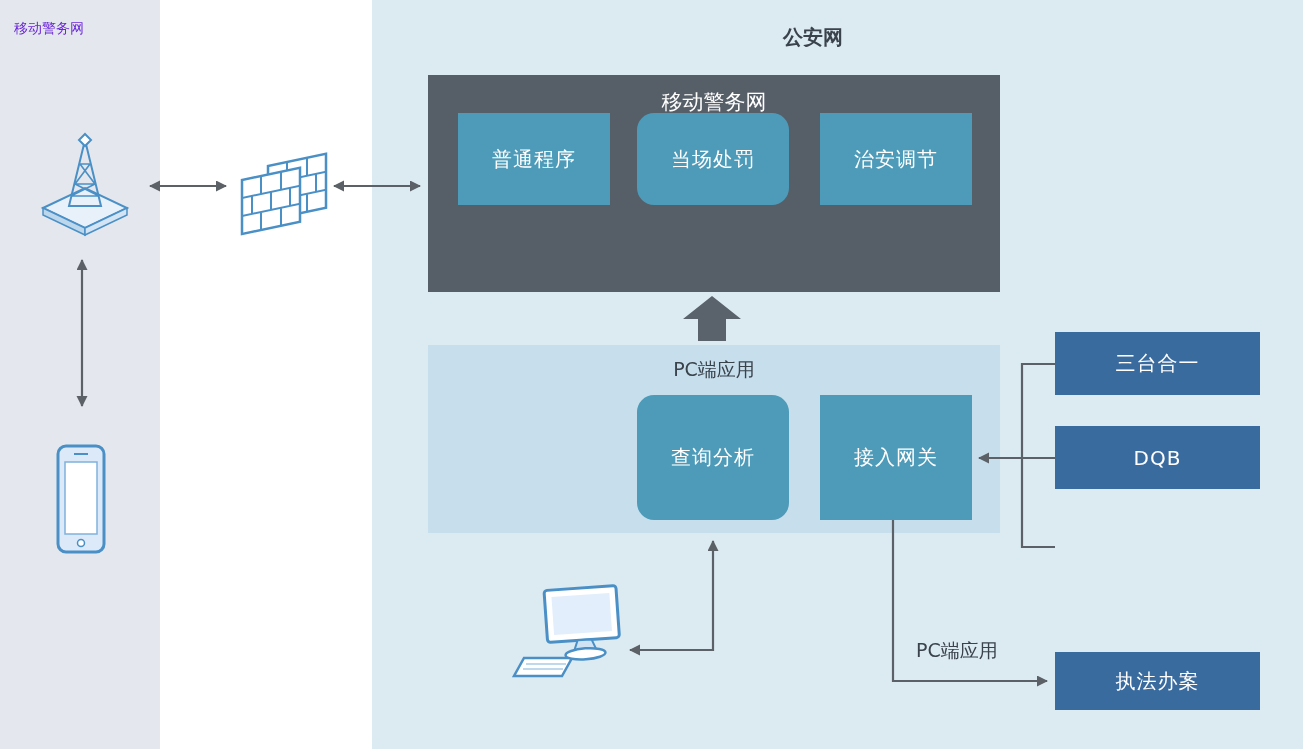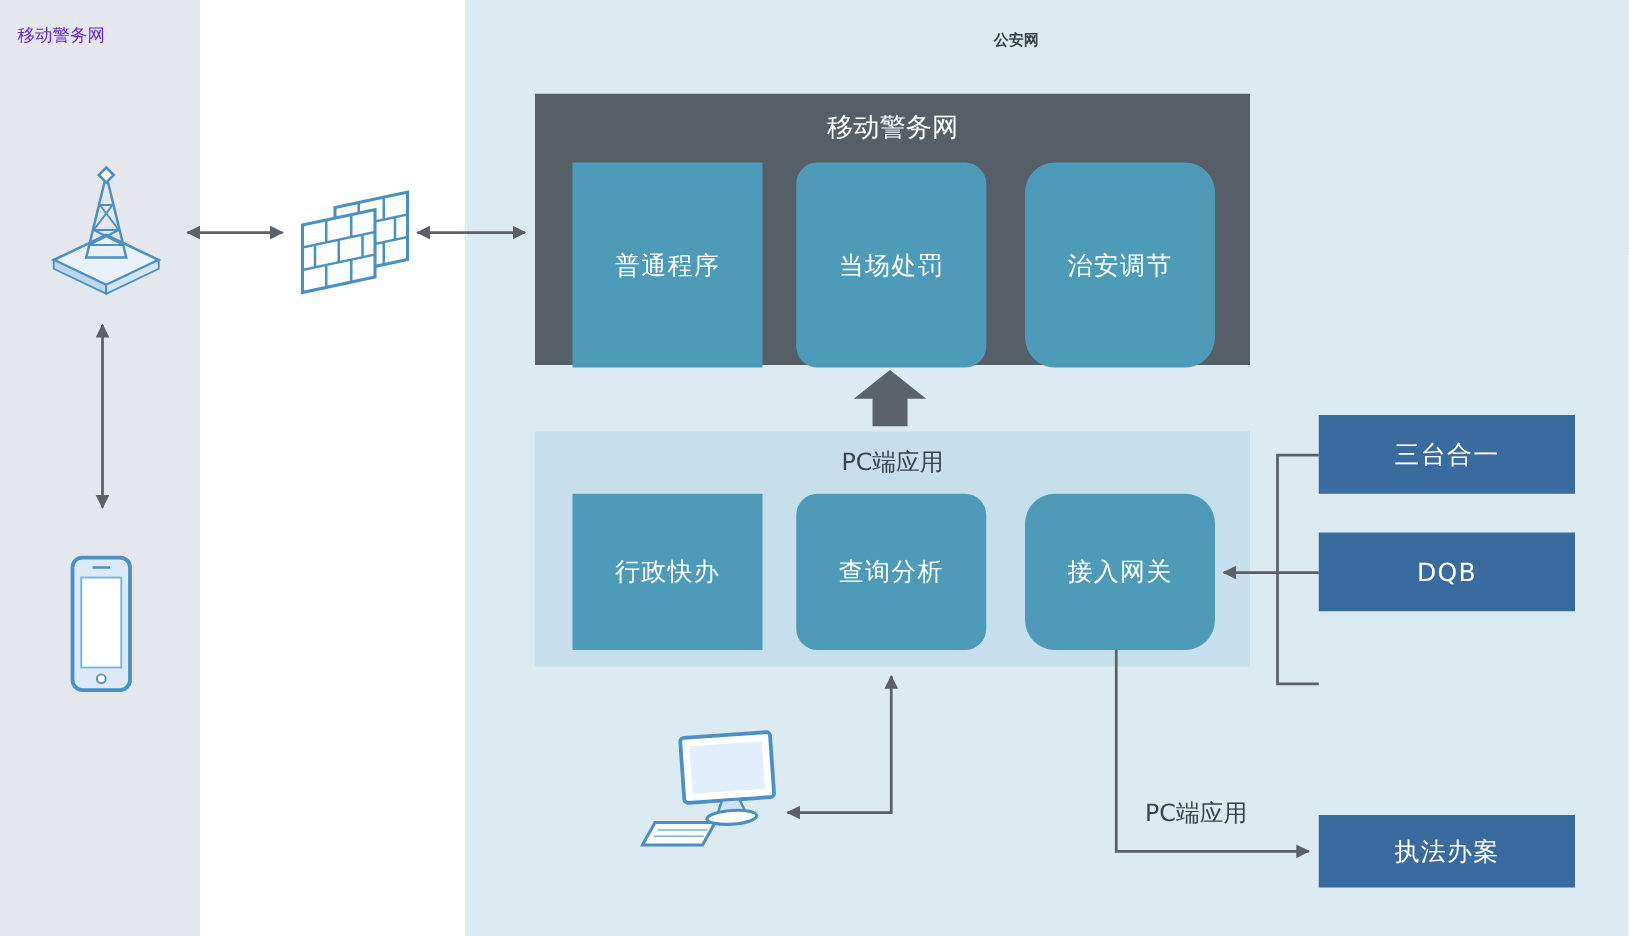--- a/index.html
+++ b/index.html
@@ -7,35 +7,35 @@
   body { font-family:"DejaVu Sans","Liberation Sans",sans-serif; }
   .canvas { position:relative; width:1303px; height:749px; background:#ffffff; overflow:hidden; }
 
   .abs { position:absolute; }
 
   .left-panel  { left:0; top:0; width:160px; height:749px; background:#e4e8ee; }
   .right-panel { left:372px; top:0; width:931px; height:749px; background:#dceaf2; }
 
   .left-title  { left:14px; top:20px; font-size:14px; color:#6d28d9; }
   .right-title { left:753px; top:24px; width:120px; text-align:center;
-                 font-size:12px; font-weight:bold; color:#3a434c; }
+                 font-size:20px; font-weight:bold; color:#3a434c; }
 
   .dark-box   { left:428px; top:75px; width:572px; height:217px; background:#565e68; }
   .dark-title { left:428px; top:88px; width:572px; text-align:center;
                 font-size:21px; color:#ffffff; }
 
   .pc-box   { left:428px; top:345px; width:572px; height:188px; background:#c7dfec; }
   .pc-title { left:428px; top:357px; width:572px; text-align:center;
               font-size:19px; color:#3a434c; }
 
   .module { background:#4d9bb9; color:#ffffff; font-size:20px;
             display:flex; align-items:center; justify-content:center; letter-spacing:1px; }
-  .m-top { top:130px; width:152px; height:164px;text-align:right; }
+  .m-top { top:113px; width:152px; height:92px;text-align:right; }
   .m-bot { top:395px; width:152px; height:125px; }
-  .mx1 { left:458px; } .mx2 { left:637px;border-radius:17px; } .mx3 { left:820px;border-radius:24px; }
+  .mx1 { left:458px; } .mx2 { left:637px;border-radius:17px; } .mx3 { left:820px; }
 
   .source { left:1055px; width:205px; background:#3a6b9f; color:#ffffff; font-size:20px;
             display:flex; align-items:center; justify-content:center; letter-spacing:1px; }
   .s1 { top:332px; height:63px; }
   .s2 { top:426px; height:63px; }
   .s3 { top:515px; height:63px; }
   .s4 { top:652px; height:58px; }
 
   .conn-label { left:916px; top:638px; font-size:19px; color:#3a434c; }
 
@@ -53,21 +53,20 @@
   <div class="abs right-title">公安网</div>
 
   <div class="abs dark-box"></div>
   <div class="abs dark-title">移动警务网</div>
   <div class="abs module m-top mx1">普通程序</div>
   <div class="abs module m-top mx2">当场处罚</div>
   <div class="abs module m-top mx3">治安调节</div>
 
   <div class="abs pc-box"></div>
   <div class="abs pc-title">PC端应用</div>
-  <div class="abs module m-bot mx1">行政快办</div>
   <div class="abs module m-bot mx2">查询分析</div>
   <div class="abs source s1">三台合一</div>
 
   <div class="abs module m-bot mx3">接入网关</div>
   <div class="abs source s2">DQB</div>
   <div class="abs source s4">执法办案</div>
 
   <div class="abs conn-label">PC端应用</div>
 
   <svg class="overlay" viewBox="0 0 1303 749" xmlns="http://www.w3.org/2000/svg">

